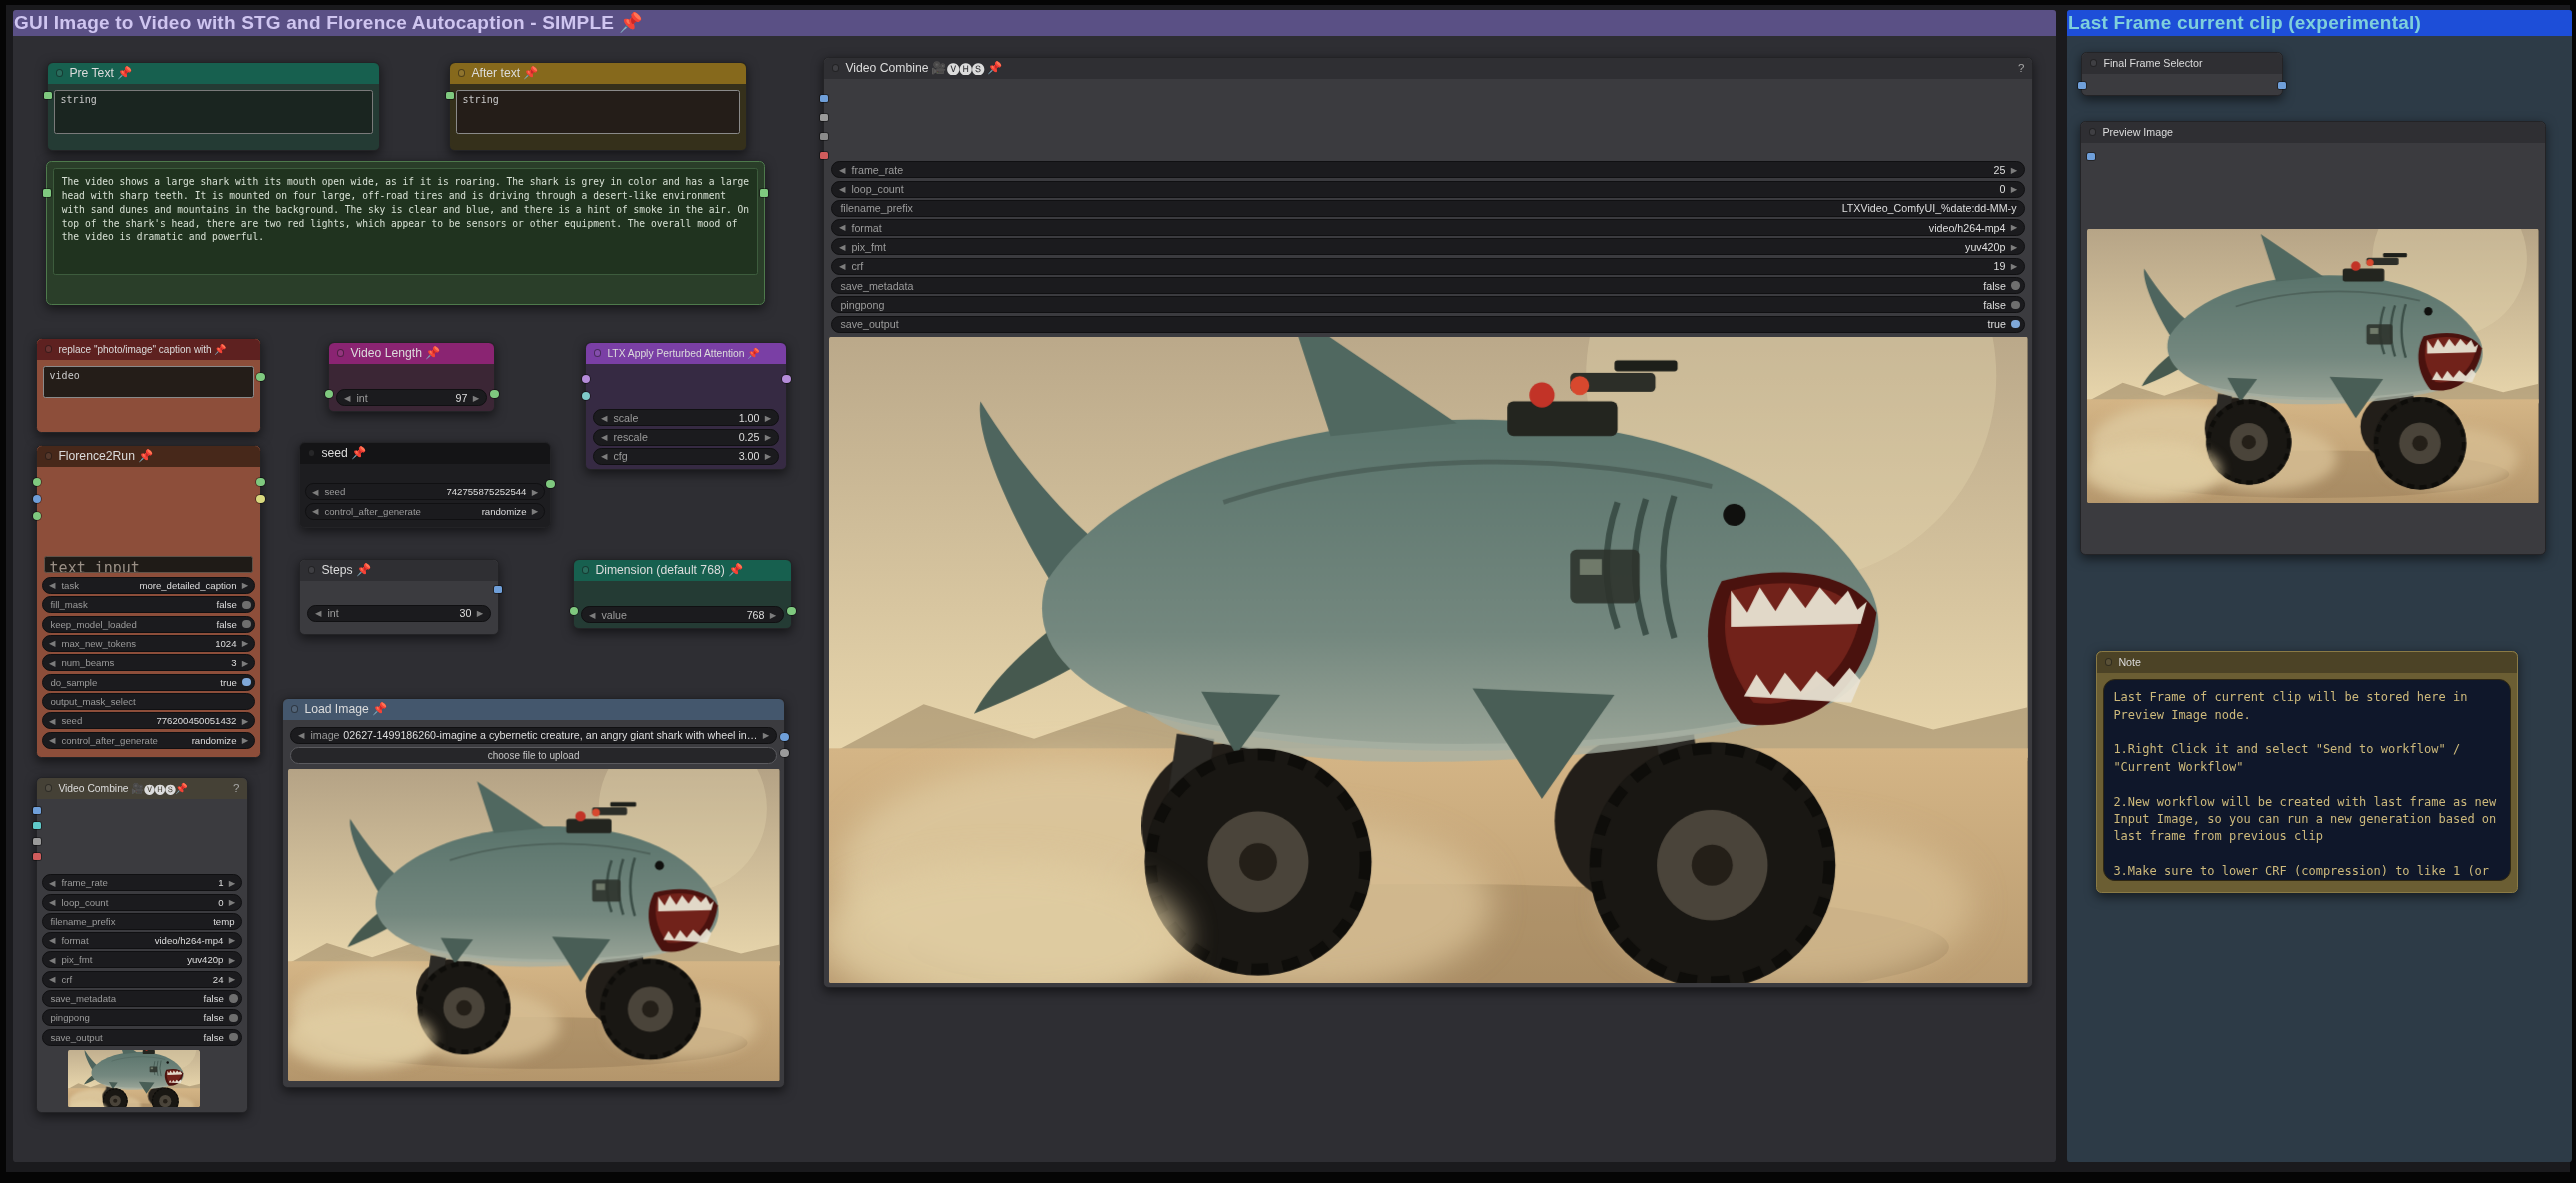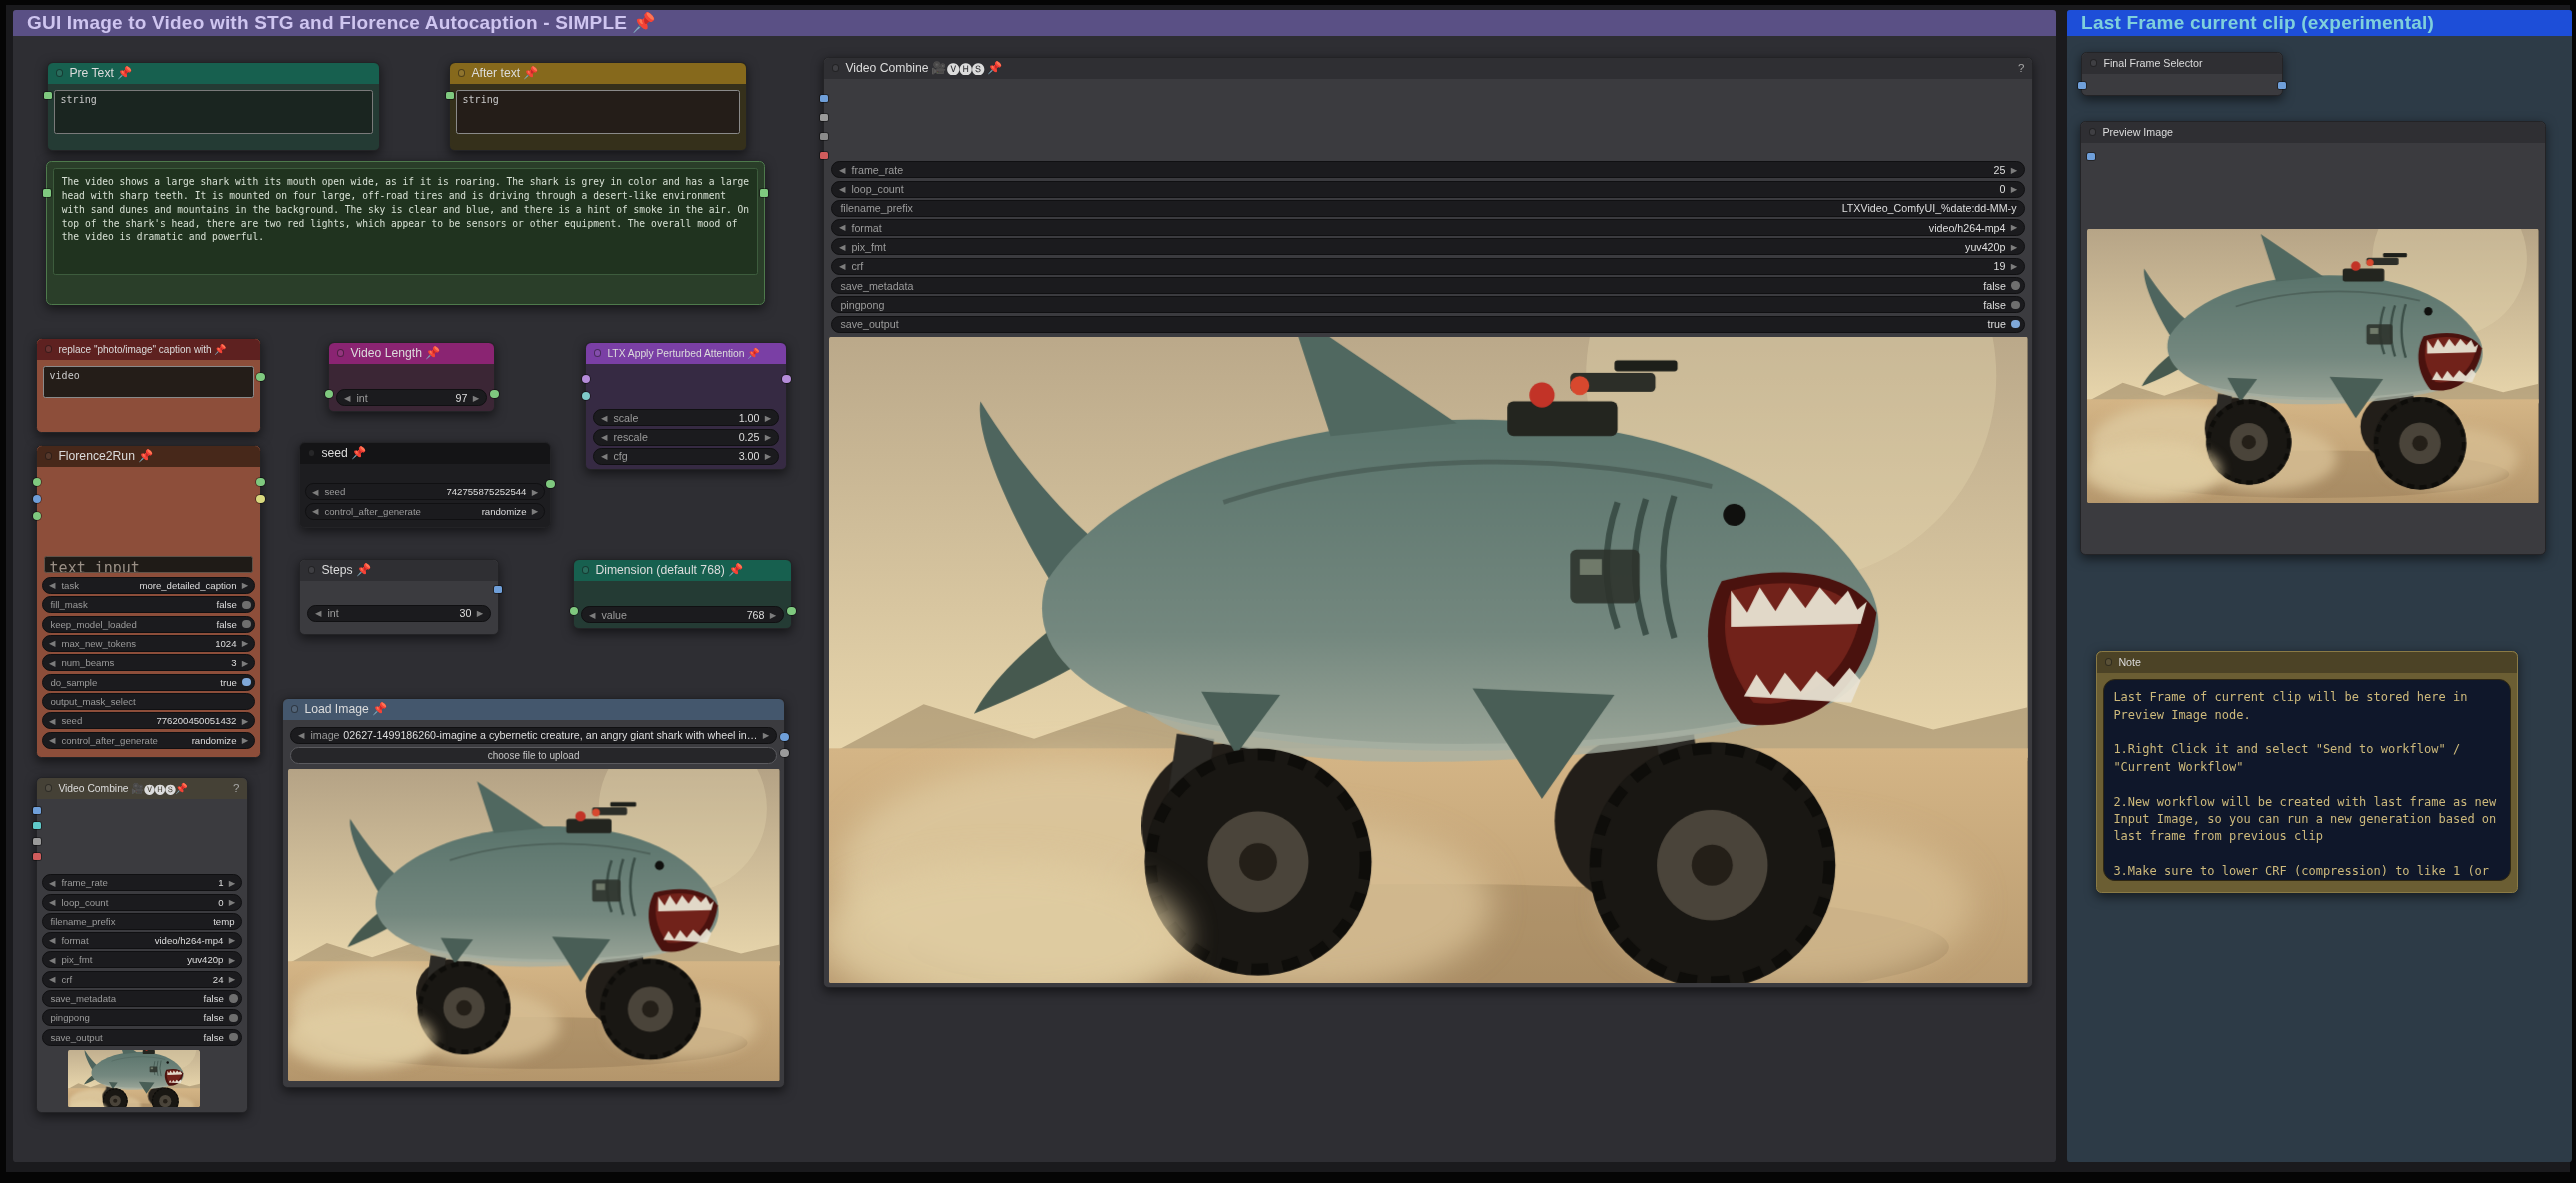--- a/index.html
+++ b/index.html
@@ -1,21 +1,21 @@
 <!DOCTYPE html>
 <html style="font-size:12.2px"><head>
 <meta charset="utf-8">
 <style>
   *{box-sizing:border-box;margin:0;padding:0}
   html,body{background:#000;font-family:"Liberation Sans",sans-serif}
   #canvas{position:relative;width:2576px;height:1184px;background:#050505;overflow:hidden}
   #stage{position:absolute;left:6.1px;top:4.6px;right:6.1px;bottom:12.2px;background:#1a1a1d}
 
   .group{position:absolute;border-radius:3.1px}
-  .group-header{height:26px;display:flex;align-items:center;padding:0 14px;font-size:19px;font-weight:bold;border-radius:3.1px 3.1px 0 0;letter-spacing:0.2px}
+  .group-header{height:26px;display:flex;align-items:center;padding:0 1px;font-size:19px;font-weight:bold;border-radius:3.1px 3.1px 0 0;letter-spacing:0.2px}
   #g-main{left:6.9px;top:5.4px;width:2043px;height:1152px;background:#2e2e33}
   #g-main .group-header{background:#5a5085;color:#cfc5f0}
   #g-right{left:2061px;top:5.4px;width:505px;height:1152px;background:#2d3b47}
   #g-right .group-header{background:#1d4ed8;color:#7fd0dc}
 
   .node{position:absolute;border-radius:5.4px;background:#3b3b3f;box-shadow:0 3.8px 10.7px rgba(0,0,0,.55);border:0.8px solid #232326;color:#ccc;z-index:2}
   .nh{height:21.4px;display:flex;align-items:center;padding:0 7.6px;border-radius:5.4px 5.4px 0 0;font-size:12.2px;color:#dcdcdc;white-space:nowrap;overflow:hidden}
   .cdot{flex:0 0 auto;width:7.6px;height:7.6px;border-radius:50%;border:1.1px solid rgba(0,0,0,.45);margin-right:6.1px;background:rgba(255,255,255,.08)}
   .ttl{overflow:hidden;text-overflow:ellipsis;white-space:nowrap}
   .help{margin-left:auto;color:#a8a8a8;font-size:11.5px;flex:0 0 auto;padding-left:4.6px}

